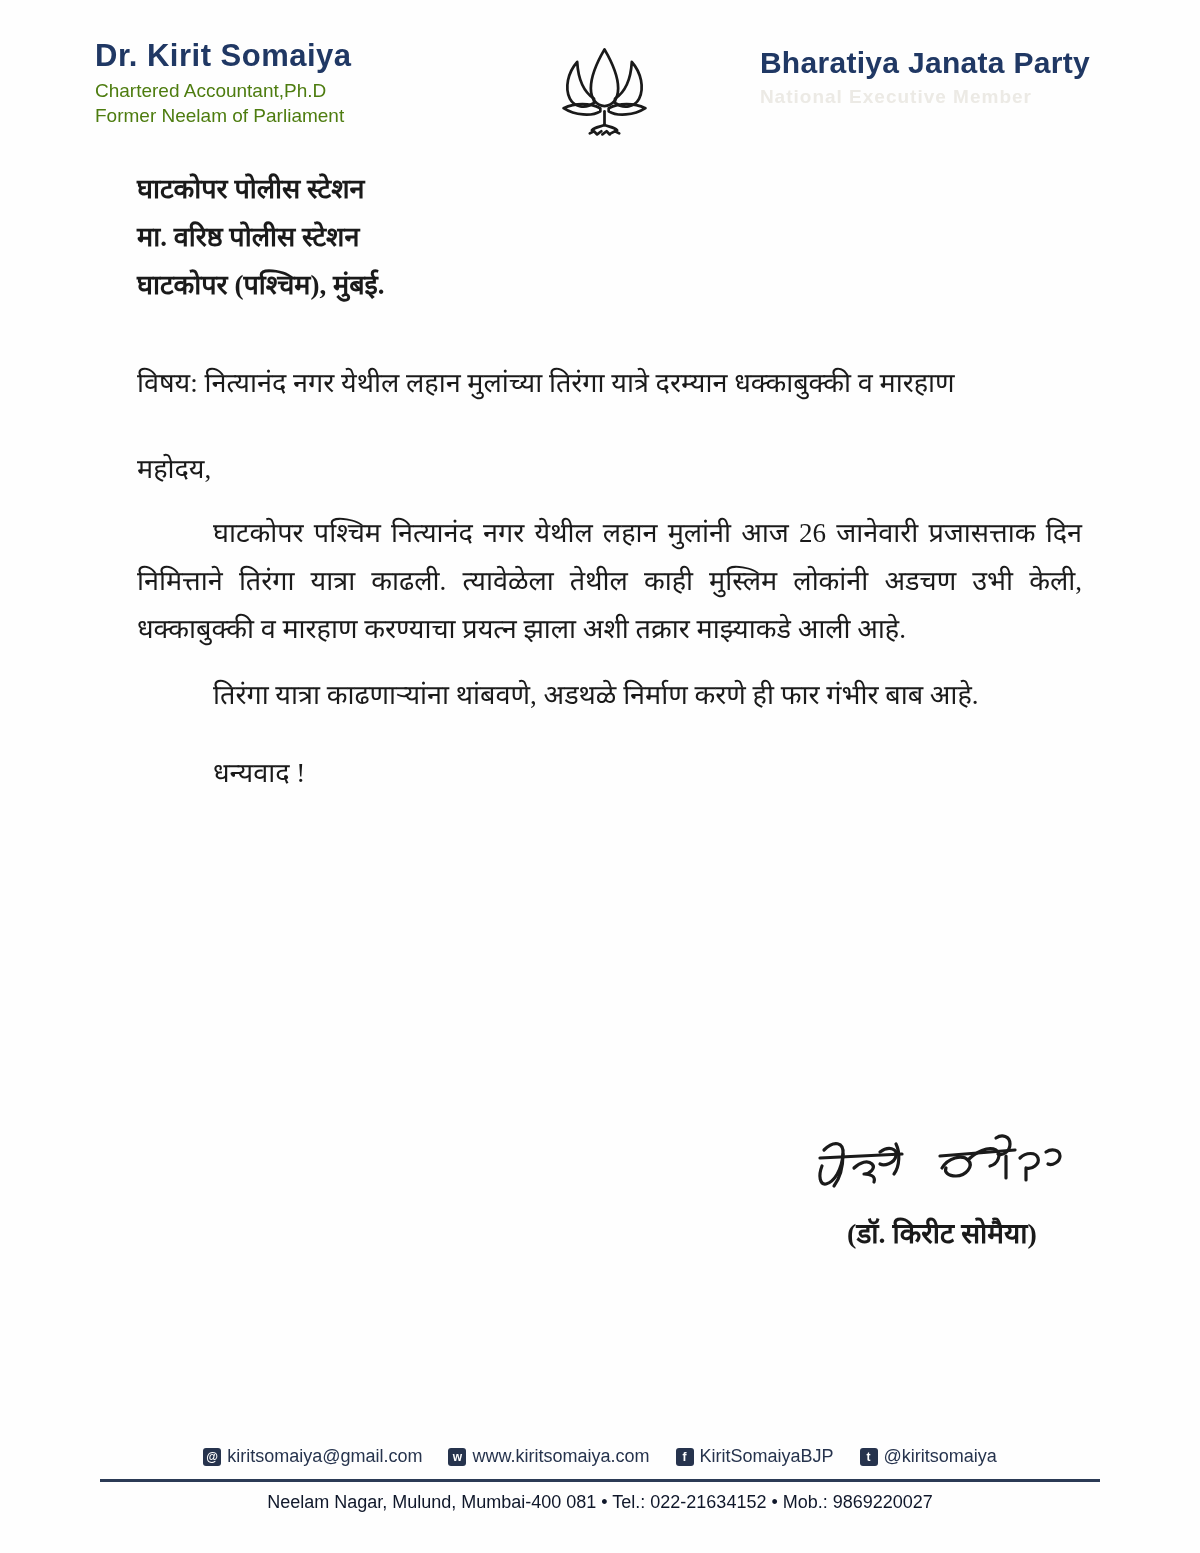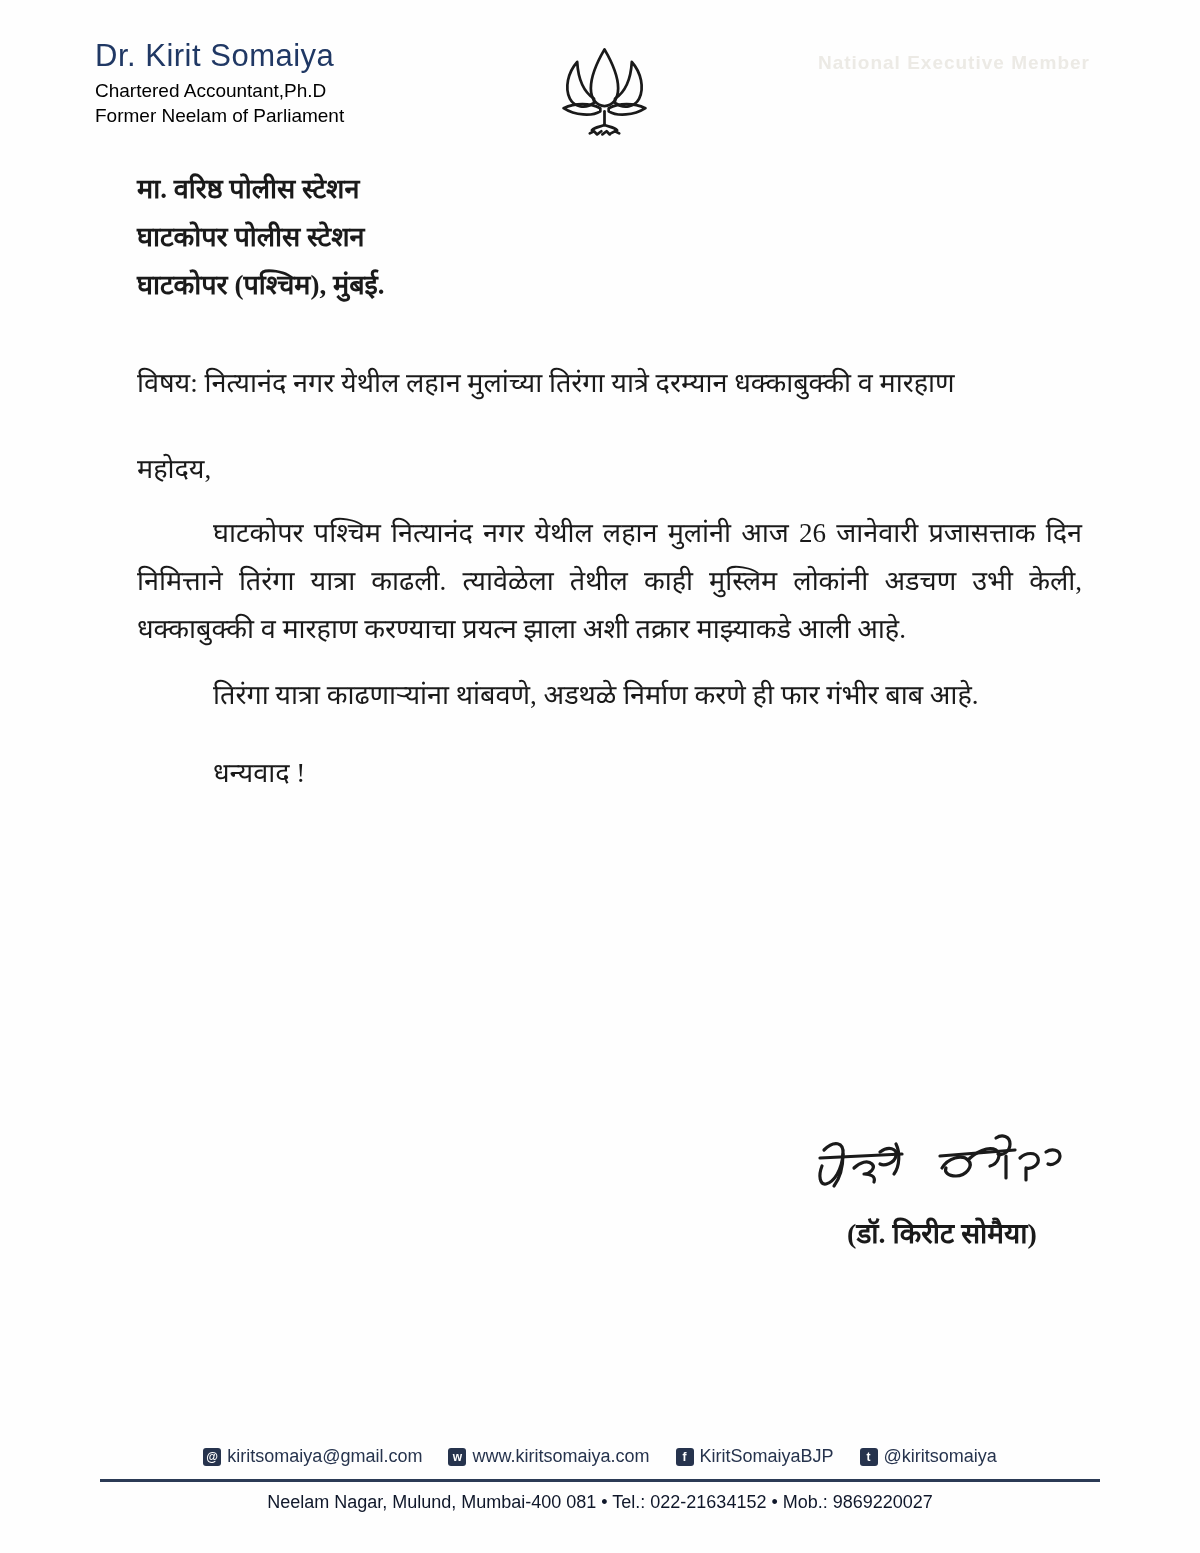--- a/index.html
+++ b/index.html
@@ -8,22 +8,22 @@
     width:1200px;height:1553px;
     margin:0 auto;
     background:#fefefe;
     font-family:"Liberation Serif","DejaVu Serif",serif;
     color:#1a1a1a;
     overflow:hidden;
   }
   
   .header{position:absolute;top:38px;left:0;width:100%;height:130px;}
   .hdr-left{position:absolute;left:95px;top:0;font-family:"Liberation Sans","DejaVu Sans",sans-serif;}
-  .hdr-name{font-size:31px;font-weight:normal;color:#203864;letter-spacing:.5px;}
-  .hdr-sub{font-size:19px;color:#000000;line-height:25px;margin-top:4px;}
+  .hdr-name{font-size:31px;font-weight:bold;color:#203864;letter-spacing:.5px;}
+  .hdr-sub{font-size:19px;color:#4d7c0f;line-height:25px;margin-top:4px;}
   .hdr-logo{position:absolute;left:552px;top:2px;width:105px;height:108px;}
   .hdr-right{position:absolute;right:110px;top:8px;text-align:left;font-family:"Liberation Sans","DejaVu Sans",sans-serif;}
   .hdr-party{font-size:30px;font-weight:bold;color:#203864;letter-spacing:.3px;}
   .hdr-party-sub{font-size:19px;font-weight:bold;color:#eceae5;margin-top:6px;letter-spacing:1px;}
   
   .letter{position:absolute;left:137px;top:165px;width:945px;font-size:27px;line-height:48px;}
   .refrow{display:flex;justify-content:space-between;margin-bottom:30px;}
   .address{font-weight:bold;margin-bottom:50px;}
   .address div{line-height:48px;}
   .subject{font-weight:normal;margin-bottom:38px;}
@@ -74,30 +74,31 @@
         <path d="M50,77 C45,79 41,79 38,82"></path>
         <path d="M50,77 C55,79 59,79 62,82"></path>
 
         <path d="M36,85 l4,-2 l3,3 l4,-3"></path>
         <path d="M48,86 l4,-3 l3,3"></path>
         <path d="M56,85 l4,-2 l4,2"></path>
       </svg>
     </div>
 
     <div class="hdr-right">
+      <div class="hdr-party">Bharatiya Janata Party</div>
       <div class="hdr-party-sub">National Executive Member</div>
     </div>
   </div>
 
   <div class="letter">
 
 
     <div class="address">
+      <div>घाटकोपर पोलीस स्टेशन</div>
       <div>मा. वरिष्ठ पोलीस स्टेशन</div>
-      <div>घाटकोपर पोलीस स्टेशन</div>
       <div>घाटकोपर (पश्चिम), मुंबई.</div>
     </div>
 
     <div class="subject">विषय: नित्यानंद नगर येथील लहान मुलांच्या तिरंगा यात्रे दरम्यान धक्काबुक्की व मारहाण</div>
 
     <div class="salutation">महोदय,</div>
 
     <p class="para">घाटकोपर पश्चिम नित्यानंद नगर येथील लहान मुलांनी आज 26 जानेवारी प्रजासत्ताक दिन निमित्ताने तिरंगा यात्रा काढली. त्यावेळेला तेथील काही मुस्लिम लोकांनी अडचण उभी केली, धक्काबुक्की व मारहाण करण्याचा प्रयत्न झाला अशी तक्रार माझ्याकडे आली आहे.</p>
     <p class="para">तिरंगा यात्रा काढणाऱ्यांना थांबवणे, अडथळे निर्माण करणे ही फार गंभीर बाब आहे.</p>
 

